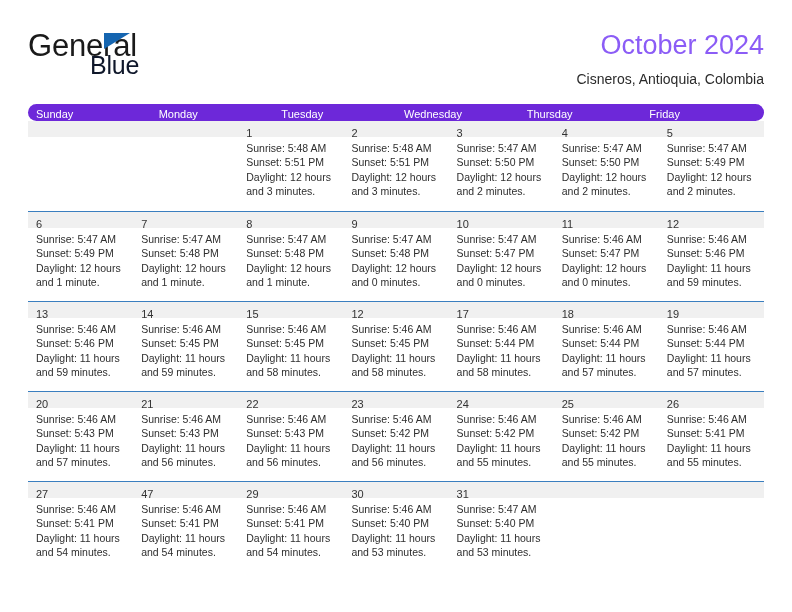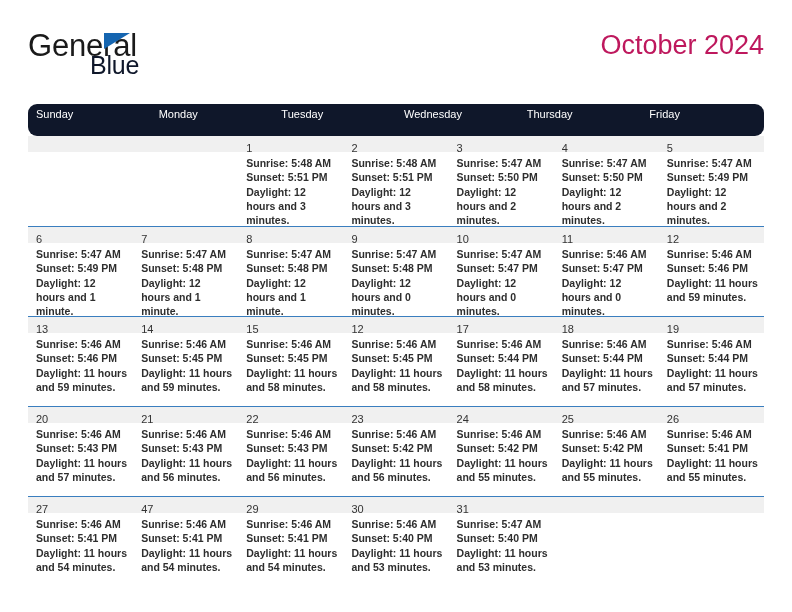--- a/index.html
+++ b/index.html
@@ -64,21 +64,21 @@
     font-family: "Liberation Sans", sans-serif;
   }
   .title-block {
     position: absolute;
     right: 0;
     top: 0;
     text-align: right;
   }
   .cal-title {
     font-size: 27px;
-    color: #be185d;
+    color: #8b5cf6;
     line-height: 34px;
     white-space: nowrap;
   }
   .cal-subtitle {
     font-size: 14px;
     color: #2b2b2b;
     line-height: 20px;
     margin-top: 7px;
     white-space: nowrap;
   }
@@ -86,22 +86,22 @@
   
   .calendar {
     position: absolute;
     left: 28px;
     top: 104px;
     width: 736px;
   }
   .weekday-row {
     display: flex;
     width: 100%;
-    background: #0f172a;
-    height: 32px;
+    background: #6d28d9;
+    height: 17px;
     border-radius: 9px;
   }
   .weekday {
     flex: 1 1 0;
     color: #ffffff;
     font-size: 11px;
     line-height: 21px;
     padding-left: 8px;
     box-sizing: border-box;
     white-space: nowrap;
@@ -134,21 +134,20 @@
     font-size: 11px;
     color: #333333;
     line-height: 13px;
   }
   .day-cell.empty .day-number-band {
     background: #f0f0f0;
   }
   .day-info {
     padding: 4px 6px 0 8px;
     box-sizing: border-box;
-    font-weight: bold;
   }
   .day-info div {
     font-size: 10.5px;
     line-height: 14.3px;
     color: #2e2e2e;
     white-space: nowrap;
   }
   .day-info .daylight-line {
     white-space: normal;
   }
@@ -159,20 +158,21 @@
 <div class="page">
 
   <div class="header">
     <div class="brand">
       <span class="brand-general">General</span>
       <span class="brand-tri"></span>
       <span class="brand-blue">Blue</span>
     </div>
     <div class="title-block">
       <div class="cal-title">October 2024</div>
+      <div class="cal-subtitle">Cisneros, Antioquia, Colombia</div>
     </div>
   </div>
 
   <div class="calendar">
     <div class="weekday-row">
       <div class="weekday">Sunday</div>
       <div class="weekday">Monday</div>
       <div class="weekday">Tuesday</div>
       <div class="weekday">Wednesday</div>
       <div class="weekday">Thursday</div>

